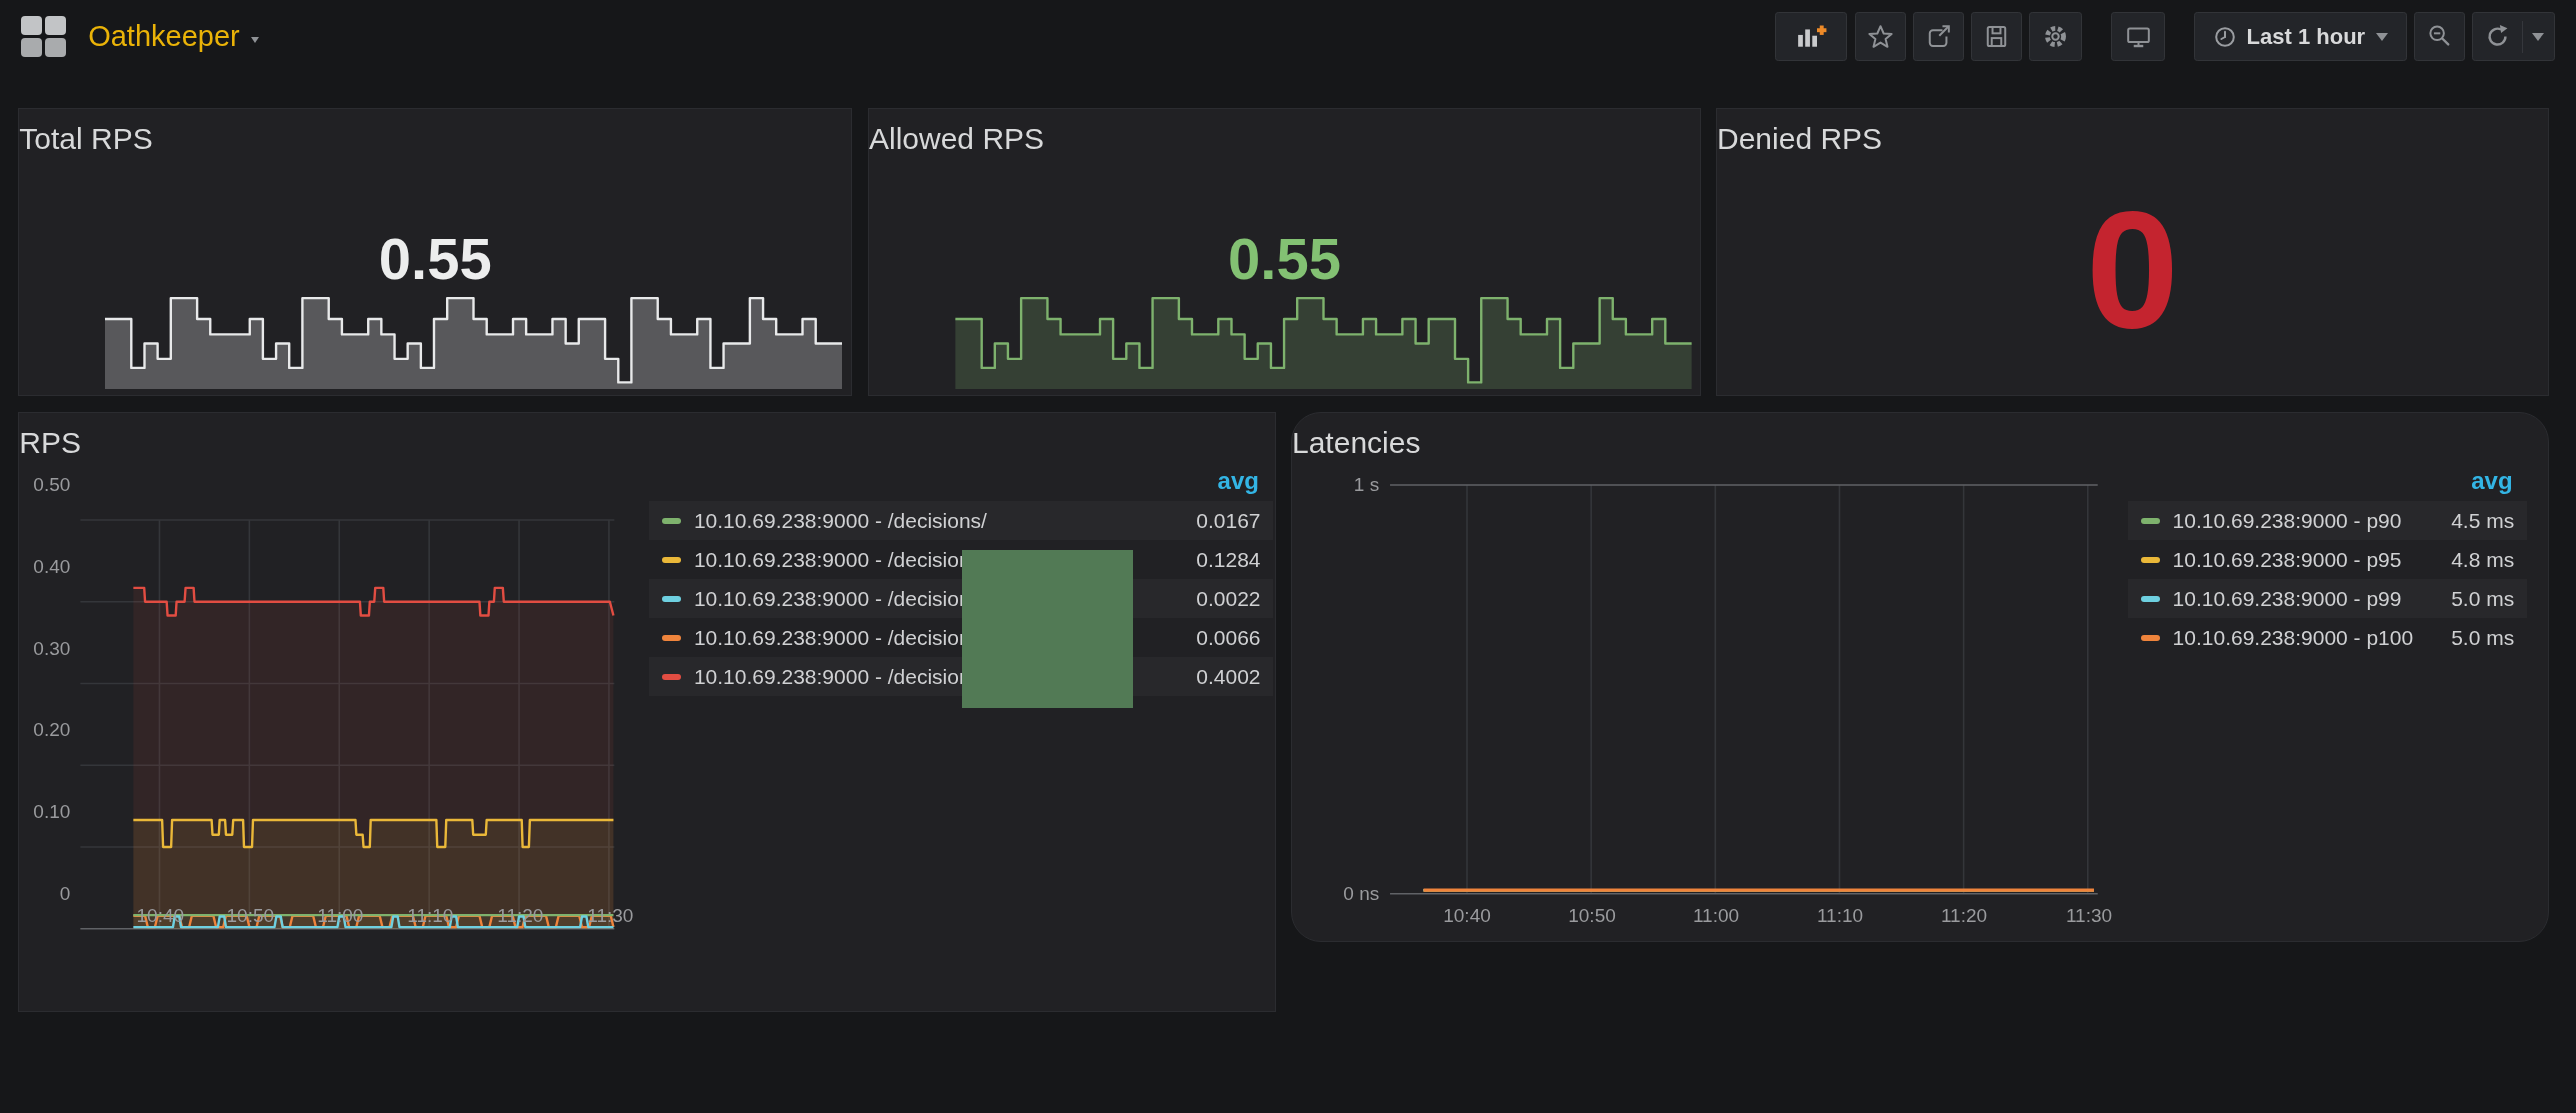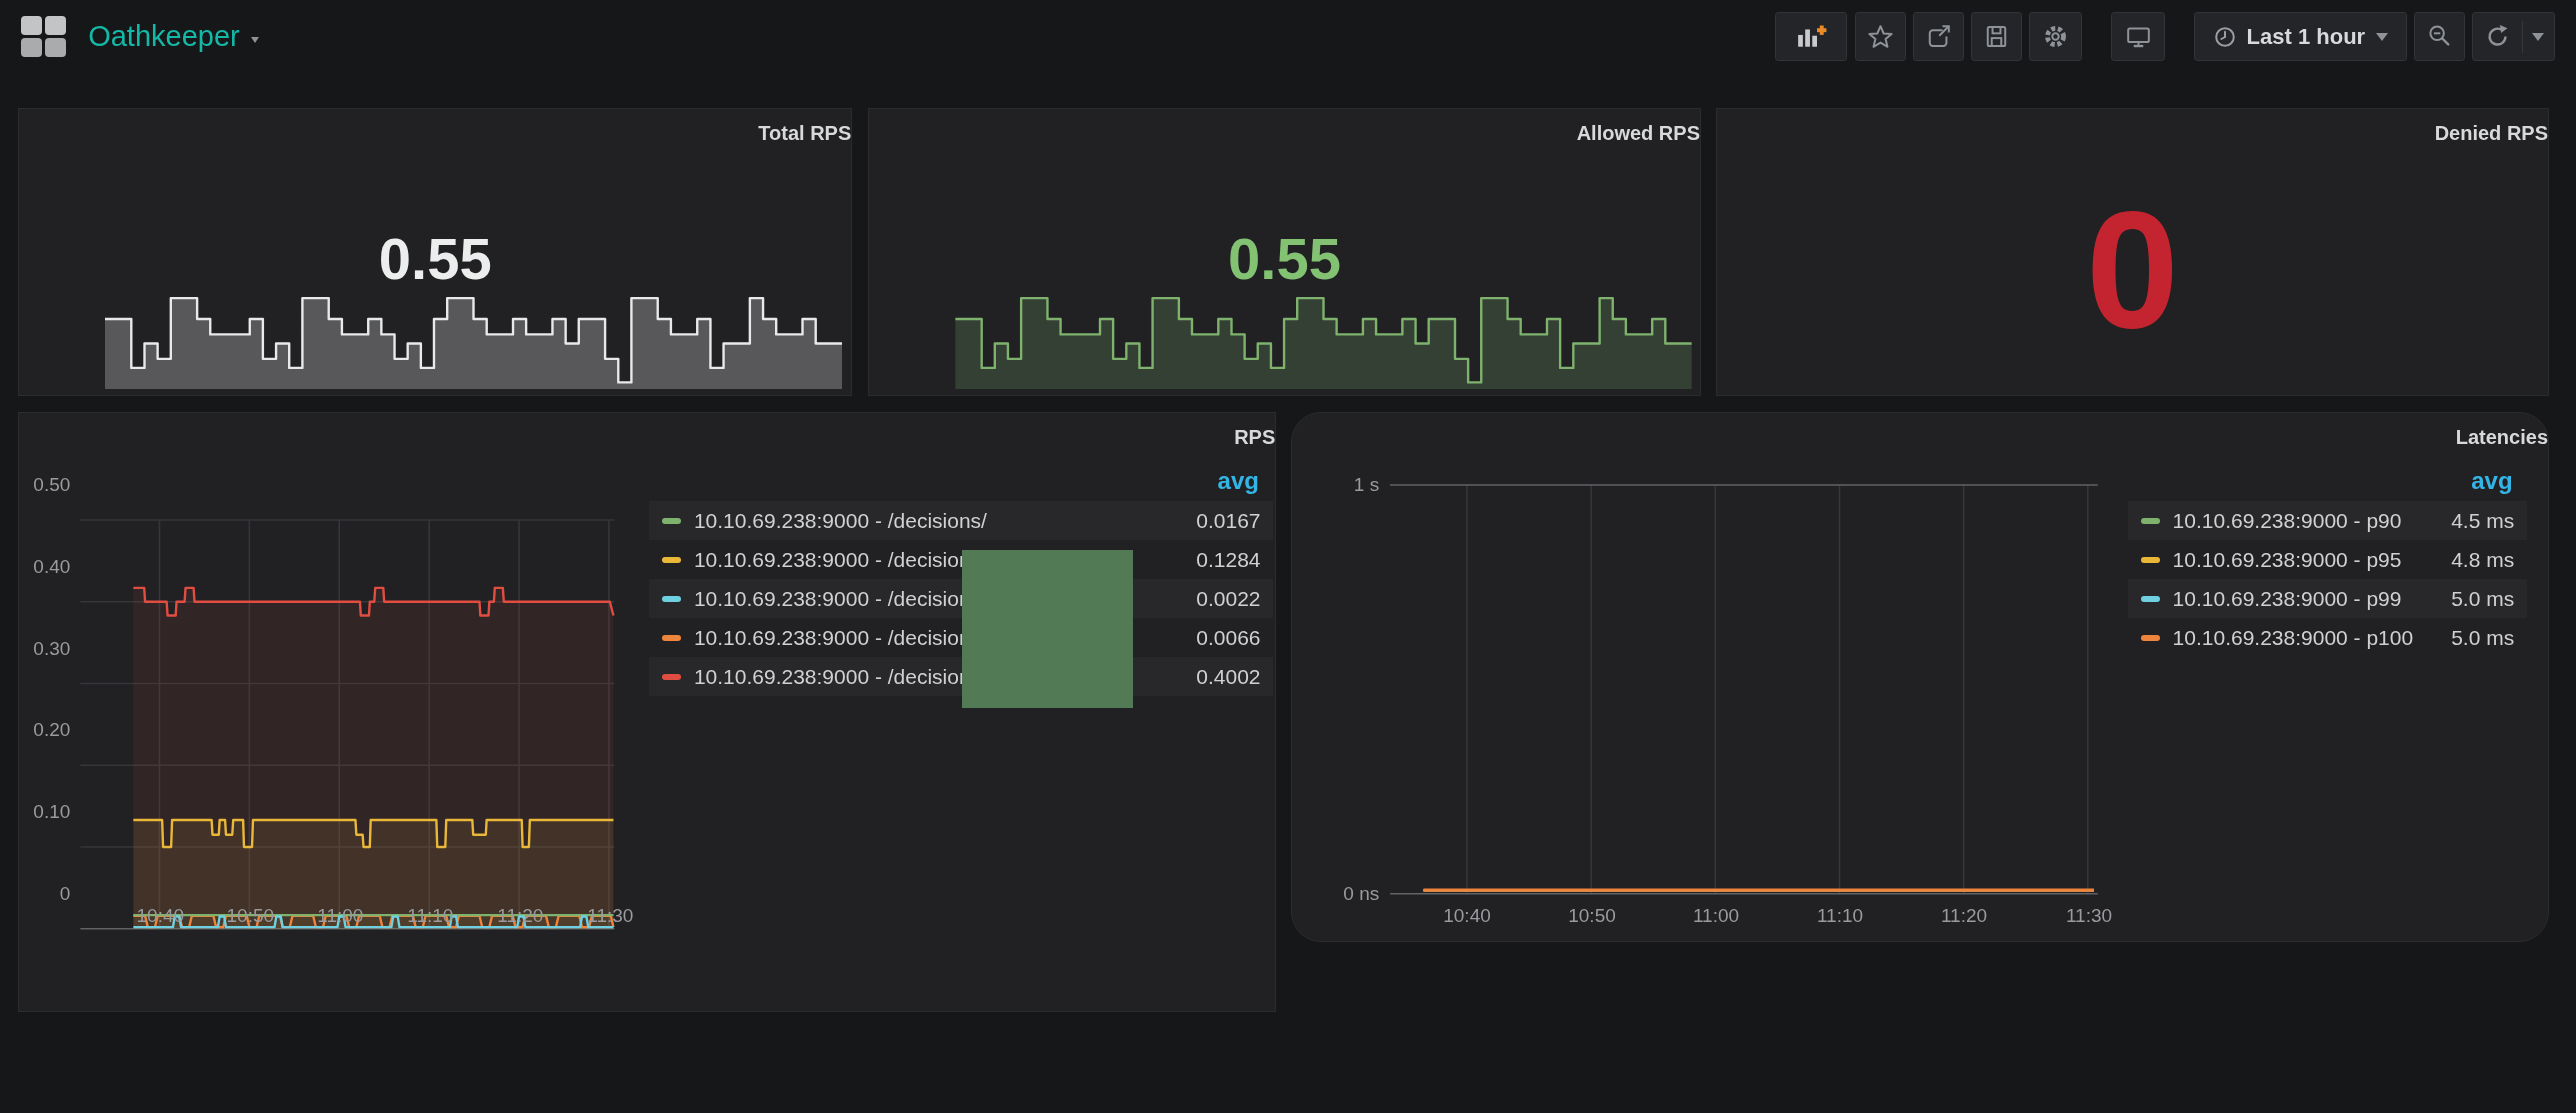--- a/index.html
+++ b/index.html
@@ -7,21 +7,21 @@
               font-family:"Liberation Sans", sans-serif; color:#d8d9da; position:relative; }
 
   
   .navbar { position:absolute; left:0; top:0; width:100%; height:73px;
             display:flex; align-items:center; justify-content:space-between; padding:0 21px; }
   .nav-left { display:flex; align-items:center; }
   .grid-icon { display:grid; grid-template-columns:21px 21px; grid-template-rows:19px 19px;
                gap:3.2px; margin-right:22px; cursor:pointer; }
   .grid-icon i { display:block; border-radius:4px; background:#c2c4c6; }
   .grid-icon i:nth-child(3), .grid-icon i:nth-child(4) { background:#a9abad; }
-  .dash-title { font-size:29px; color:#14b8a6; cursor:pointer; }
+  .dash-title { font-size:29px; color:#eab308; cursor:pointer; }
   .caret { width:0; height:0; border-left:6.4px solid transparent; border-right:6.4px solid transparent;
            border-top:8px solid #8f9296; display:inline-block; }
   .caret.sm { border-left-width:4.8px; border-right-width:4.8px; border-top-width:6.4px; margin-left:11px; margin-top:6.4px; }
   .nav-right { display:flex; align-items:center; }
   .nav-btn { height:49px; min-width:51px; background:#232529; border:0.8px solid #323438;
              border-radius:3.2px; display:flex; align-items:center; justify-content:center;
              margin-left:7.2px; cursor:pointer; color:#8f9296; }
   .nav-btn svg { display:block; }
   .nav-gap { width:22px; }
   .time-btn { padding:0 17.5px; }
@@ -31,22 +31,22 @@
   .refresh-divider { width:0.8px; height:32px; background:#35373c; }
   .refresh-caret-zone { padding:0 9.6px; display:flex; align-items:center; height:100%; }
 
   
   .panel { position:absolute; background:#212124; border:0.8px solid #2b2c30; }
   .p-total   { left:18.3px;   top:108px; width:834px; height:288px; }
   .p-allowed { left:868px; top:108px; width:833px; height:288px; }
   .p-denied  { left:1716px; top:108px; width:833px; height:288px; }
   .p-rps     { left:18.3px;   top:412px; width:1258px; height:600px; }
   .p-lat     { left:1291px; top:412px; width:1258px; height:530px;border-radius:30px; }
-  .panel-title { position:absolute; top:12.8px; left:0; right:0; text-align:right;
-                 font-size:20px; font-weight:700; color:#d8d9da; cursor:pointer; z-index:3; }
+  .panel-title { position:absolute; top:12.8px; left:0; right:0; text-align:left;
+                 font-size:30px; font-weight:400; color:#d8d9da; cursor:pointer; z-index:3; }
 
   
   .stat-value { position:absolute; left:0; right:0; text-align:center;
                 font-weight:700; line-height:1; z-index:2; }
   .p-total .stat-value, .p-allowed .stat-value { top:121px; font-size:58px; }
   .p-denied .stat-value { top:77px; font-size:167px; }
   .spark { position:absolute; left:85px; bottom:6.4px; z-index:1; }
 
   
   .chart-svg { position:absolute; left:0; top:0; width:100%; height:100%; z-index:1; }

